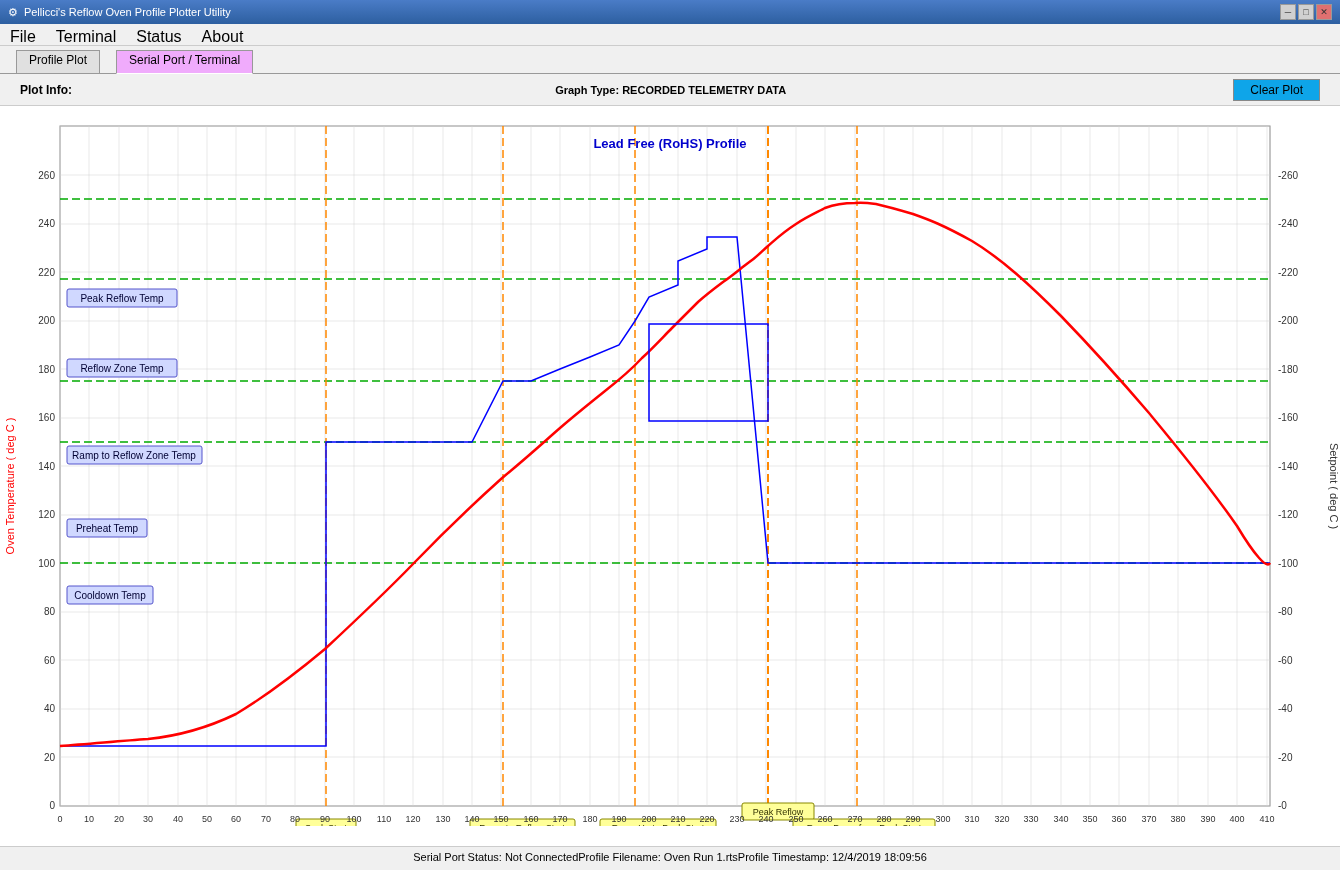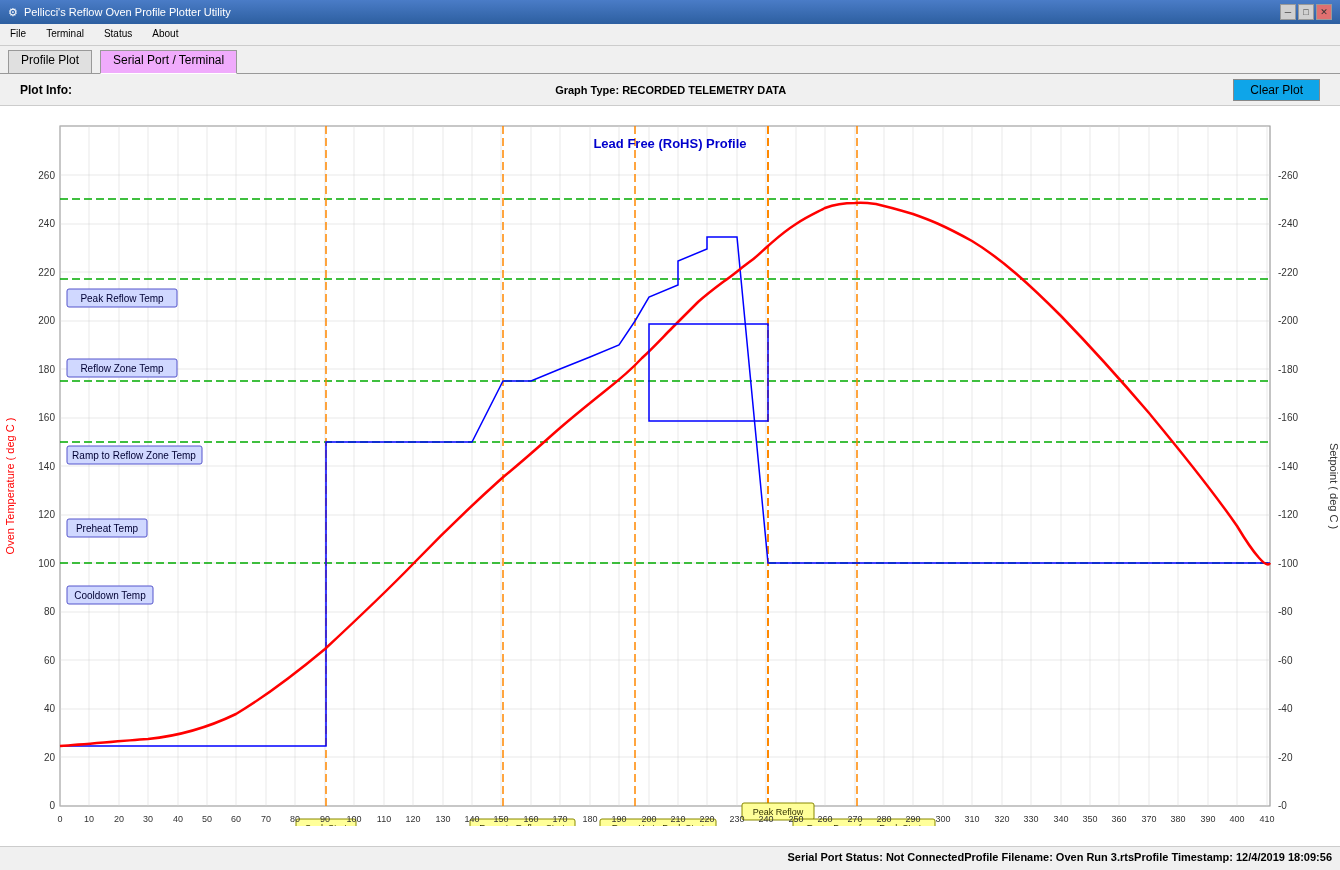--- a/index.html
+++ b/index.html
@@ -28,39 +28,39 @@
     
     .menu-bar {
       background: #f0f0f0;
       border-bottom: 1px solid #ccc;
       display: flex;
       padding: 2px 0;
       height: 22px;
     }
     .menu-item {
       padding: 2px 10px;
-      font-size: 10px;
+      font-size: 16px;
       cursor: pointer;
     }
     
     .tab-bar {
       background: #f0f0f0;
       display: flex;
       border-bottom: 1px solid #999;
       height: 28px;
       padding-top: 4px;
     }
     .tab {
       padding: 2px 12px;
       border: 1px solid #999;
       border-bottom: none;
       background: #e0e0e0;
       cursor: pointer;
       font-size: 12px;
-      margin-left: 8px;
+      margin-left: 16px;
     }
     .tab.active {
       background: #f0abfc;
       border-bottom: 1px solid #ffffff;
       margin-bottom: -1px;
       z-index: 1;
     }
     
     .plot-info-bar {
       background: #f0f0f0;
@@ -92,24 +92,23 @@
       flex: 1;
       background: white;
       overflow: hidden;
     }
     
     .status-bar {
       background: #f0f0f0;
       border-top: 1px solid #ccc;
       padding: 4px 8px;
       display: flex;
-      justify-content: flex-end;
+      justify-content: center;
       font-size: 11px;
       height: 24px;
-      font-weight: bold;
     }
 
     svg text { font-family: 'Segoe UI', Tahoma, sans-serif; }
   </style>
 </head>
 <body>
 
 <div class="title-bar">
   <div class="title-bar-left">
     <span>⚙</span>
@@ -396,15 +395,15 @@
       <line x1="630" y1="765" x2="660" y2="765" stroke="red" stroke-width="2.5"></line>
       <text x="665" y="769" font-size="10" fill="#333">Oven Temperature ( deg C )</text>
 
       <rect x="649" y="218" width="119" height="97" fill="none" stroke="blue" stroke-width="1.5"></rect>
     </svg>
   </div>
 </div>
 
 <div class="status-bar">
   <span>Serial Port Status: Not Connected</span>
-  <span>Profile Filename: Oven Run 3.rts</span>
+  <span>Profile Filename: Oven Run 1.rts</span>
   <span>Profile Timestamp:  12/4/2019 18:09:56</span>
 </div>
 
 </body></html>

